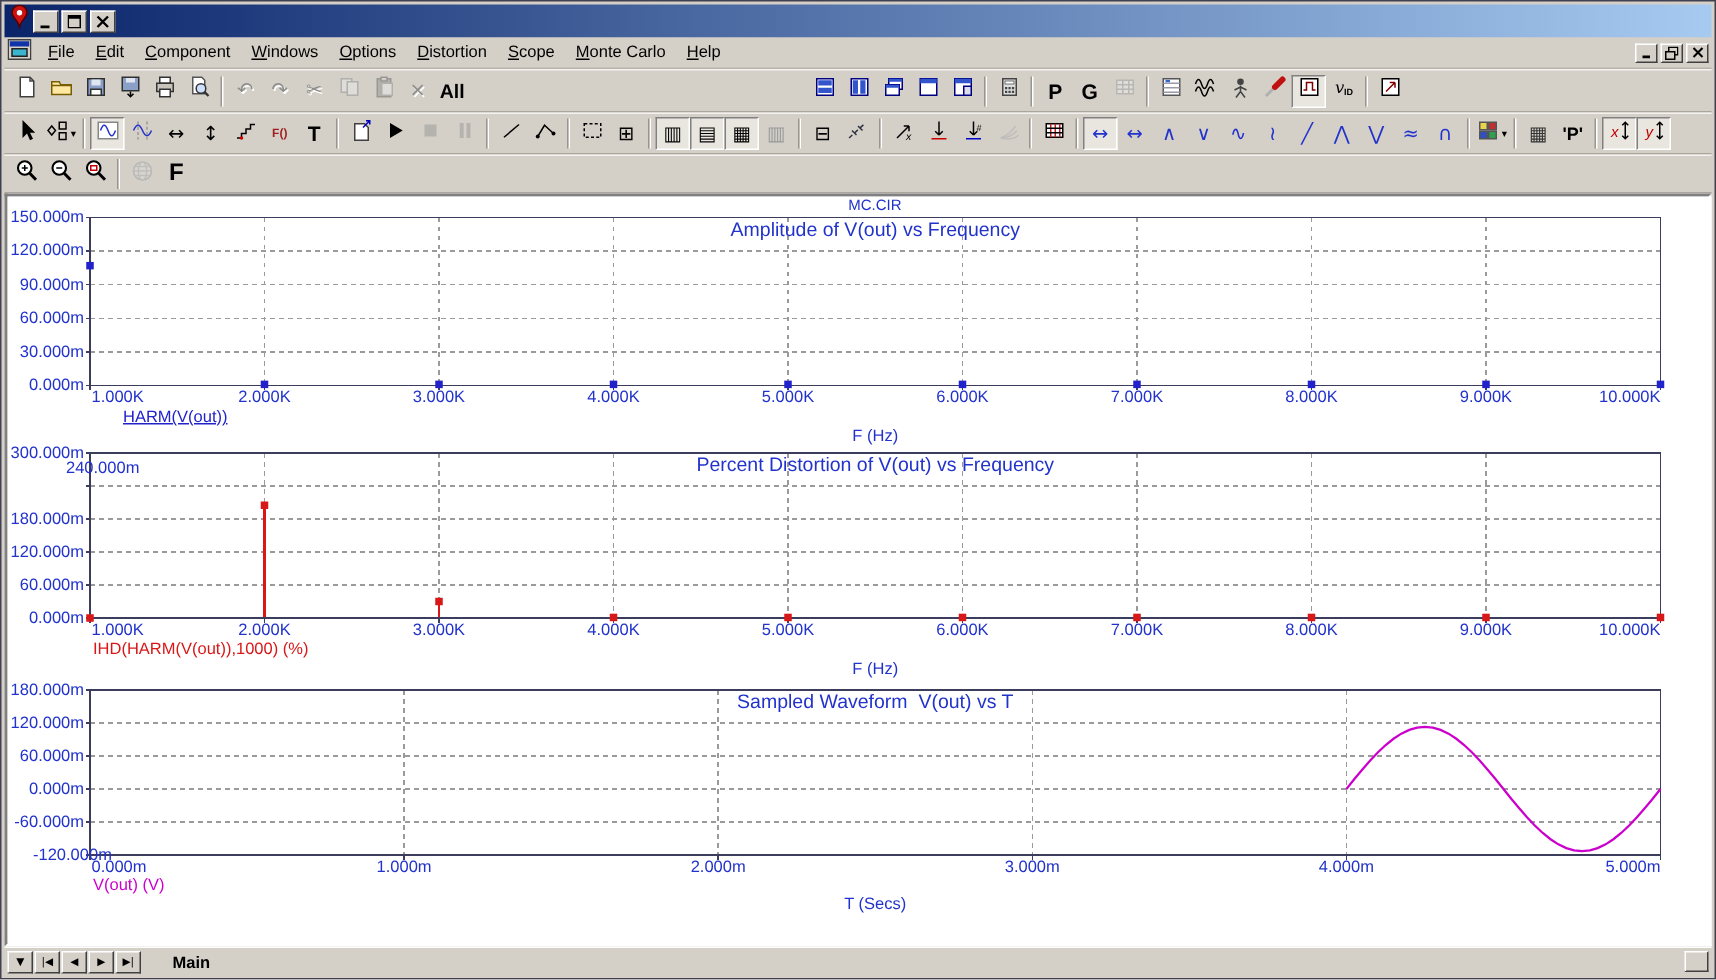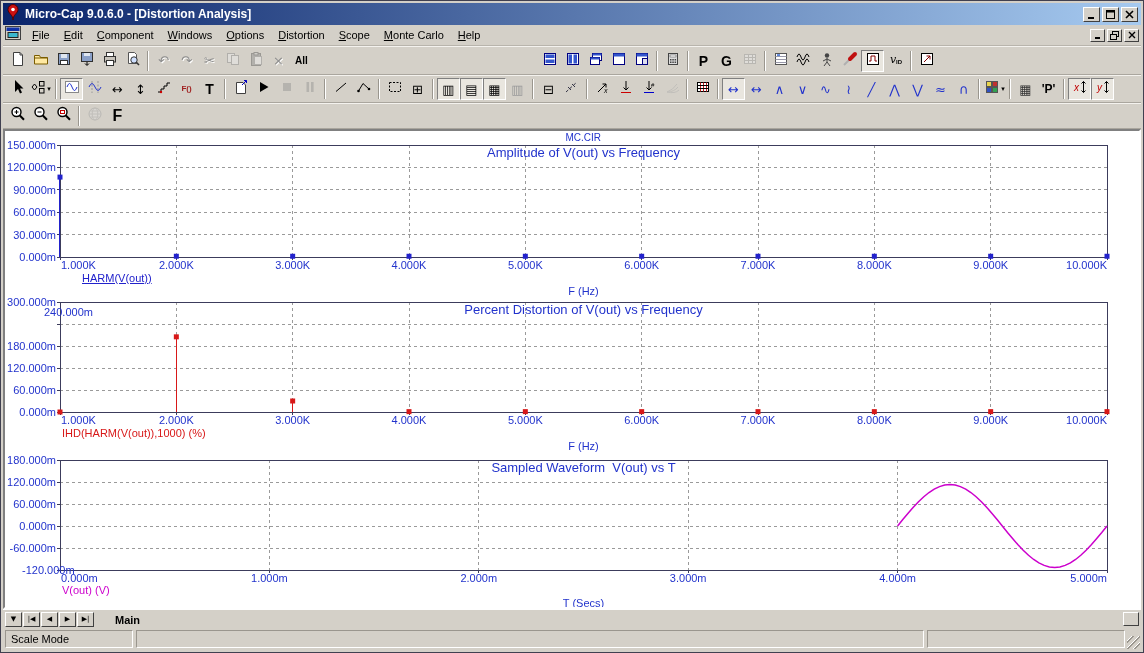--- a/index.html
+++ b/index.html
@@ -28,21 +28,21 @@
   
   .toolbar{display:flex;align-items:center;background:#d4d0c8;padding:1px 3px;
     border-top:1px solid #f4f2ee;border-bottom:1px solid #aaa69e;}
   .tb1{height:29px;flex:0 0 29px;}
   .tb2{height:28px;flex:0 0 28px;}
   .tb3{height:26px;flex:0 0 26px;}
   .tbtn{width:23px;height:22px;display:flex;align-items:center;justify-content:center;
     flex:0 0 23px;border:1px solid transparent;position:relative;}
   .tbtn.pressed{border-color:#808080 #fff #fff #808080;background:#e9e6df;}
   .tbtn .g{font-family:"DejaVu Sans",sans-serif;font-size:13px;line-height:1;color:#000;}
-  .tbtn .txt{font-size:10px;font-weight:bold;color:#000;line-height:1;}
+  .tbtn .txt{font-size:13px;font-weight:bold;color:#000;line-height:1;}
   .tbtn.disabled .g,.tbtn.disabled .txt{color:#8c8c8c;text-shadow:1px 1px 0 #fff;}
   .tbtn.disabled svg{opacity:.45;filter:grayscale(1);}
   .tsep{width:2px;height:20px;flex:0 0 2px;margin:0 3px;
     border-left:1px solid #9a968e;border-right:1px solid #fff;}
   .tgap{flex:0 0 auto;}
   .dd{font-size:7px;margin-left:1px;color:#000;font-family:"DejaVu Sans",sans-serif;}
   
   .contentframe{flex:1 1 auto;border:2px solid;border-color:#808080 #fff #fff #808080;
     background:#fff;position:relative;overflow:hidden;}
   .content{position:absolute;inset:0;background:#fff;}
@@ -75,21 +75,20 @@
 </head>
 <body>
 
 <div class="window">
 
   <div class="titlebar">
     <span><svg width="14" height="17">
           <path d="M7 16 C7 10.5 2 9.5 2 5.5 a5 5 0 0 1 10 0 c0 4 -5 5 -5 10.5z" fill="#cc1111" stroke="#550000"></path>
           <circle cx="7" cy="5.5" r="1.8" fill="#fff"></circle>
         </svg></span>
-    <span class="ttext">Micro-Cap 9.0.6.0 - [Distortion Analysis]</span>
     <span class="winbtn">
         <svg width="9" height="9">
           <rect x="1" y="7" width="6" height="2" fill="#000"></rect>
         </svg>
       </span>
     <span class="winbtn">
         <svg width="9" height="9">
           <rect x="0.5" y="0.5" width="8" height="8" fill="none" stroke="#000"></rect>
           <rect x="0.5" y="0.5" width="8" height="2" fill="#000"></rect>
         </svg>
@@ -747,20 +746,14 @@
   <div class="tabstrip">
     <span class="navbtn">▼</span>
     <span class="navbtn">|◀</span>
     <span class="navbtn">◀</span>
     <span class="navbtn">▶</span>
     <span class="navbtn">▶|</span>
     <span class="tab">Main</span>
     <span class="tabendbtn"></span>
   </div>
 
-  <div class="statusbar">
-    <span class="spanel sp1">Scale Mode</span>
-    <span class="spanel sp2"></span>
-    <span class="spanel sp3"></span>
-    <span class="grip"></span>
-  </div>
 
 </div>
 
 </body></html>

